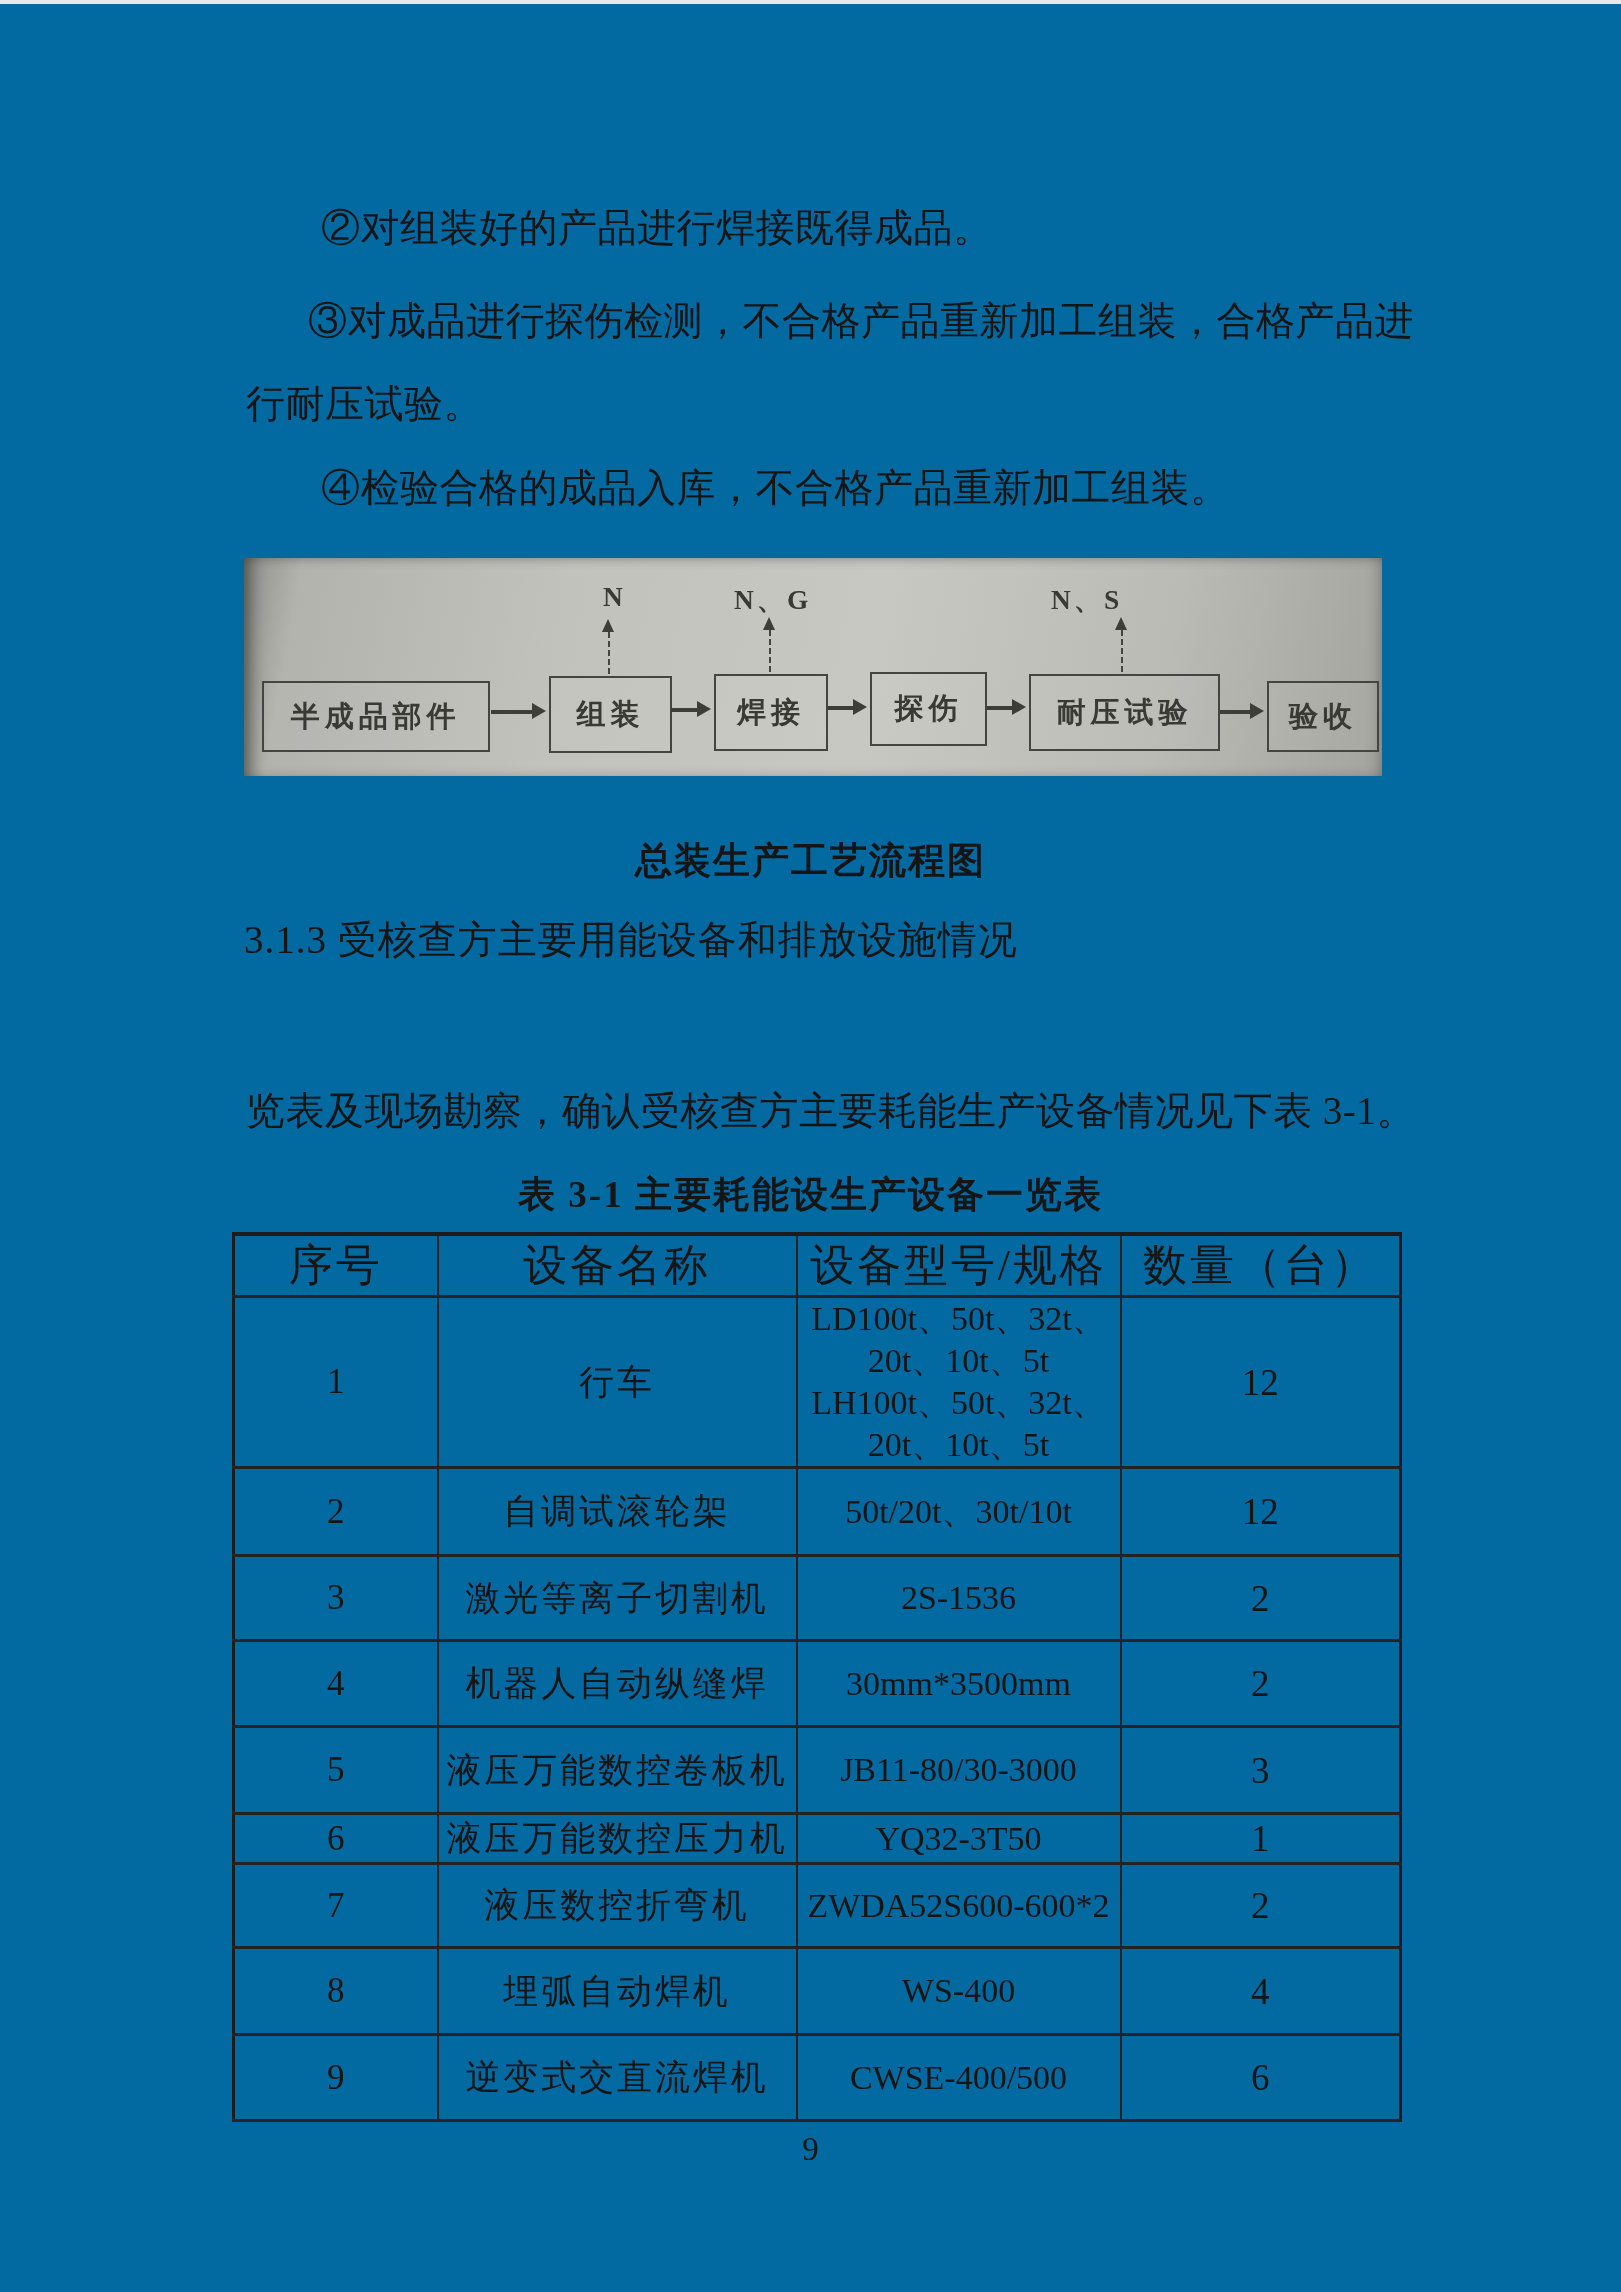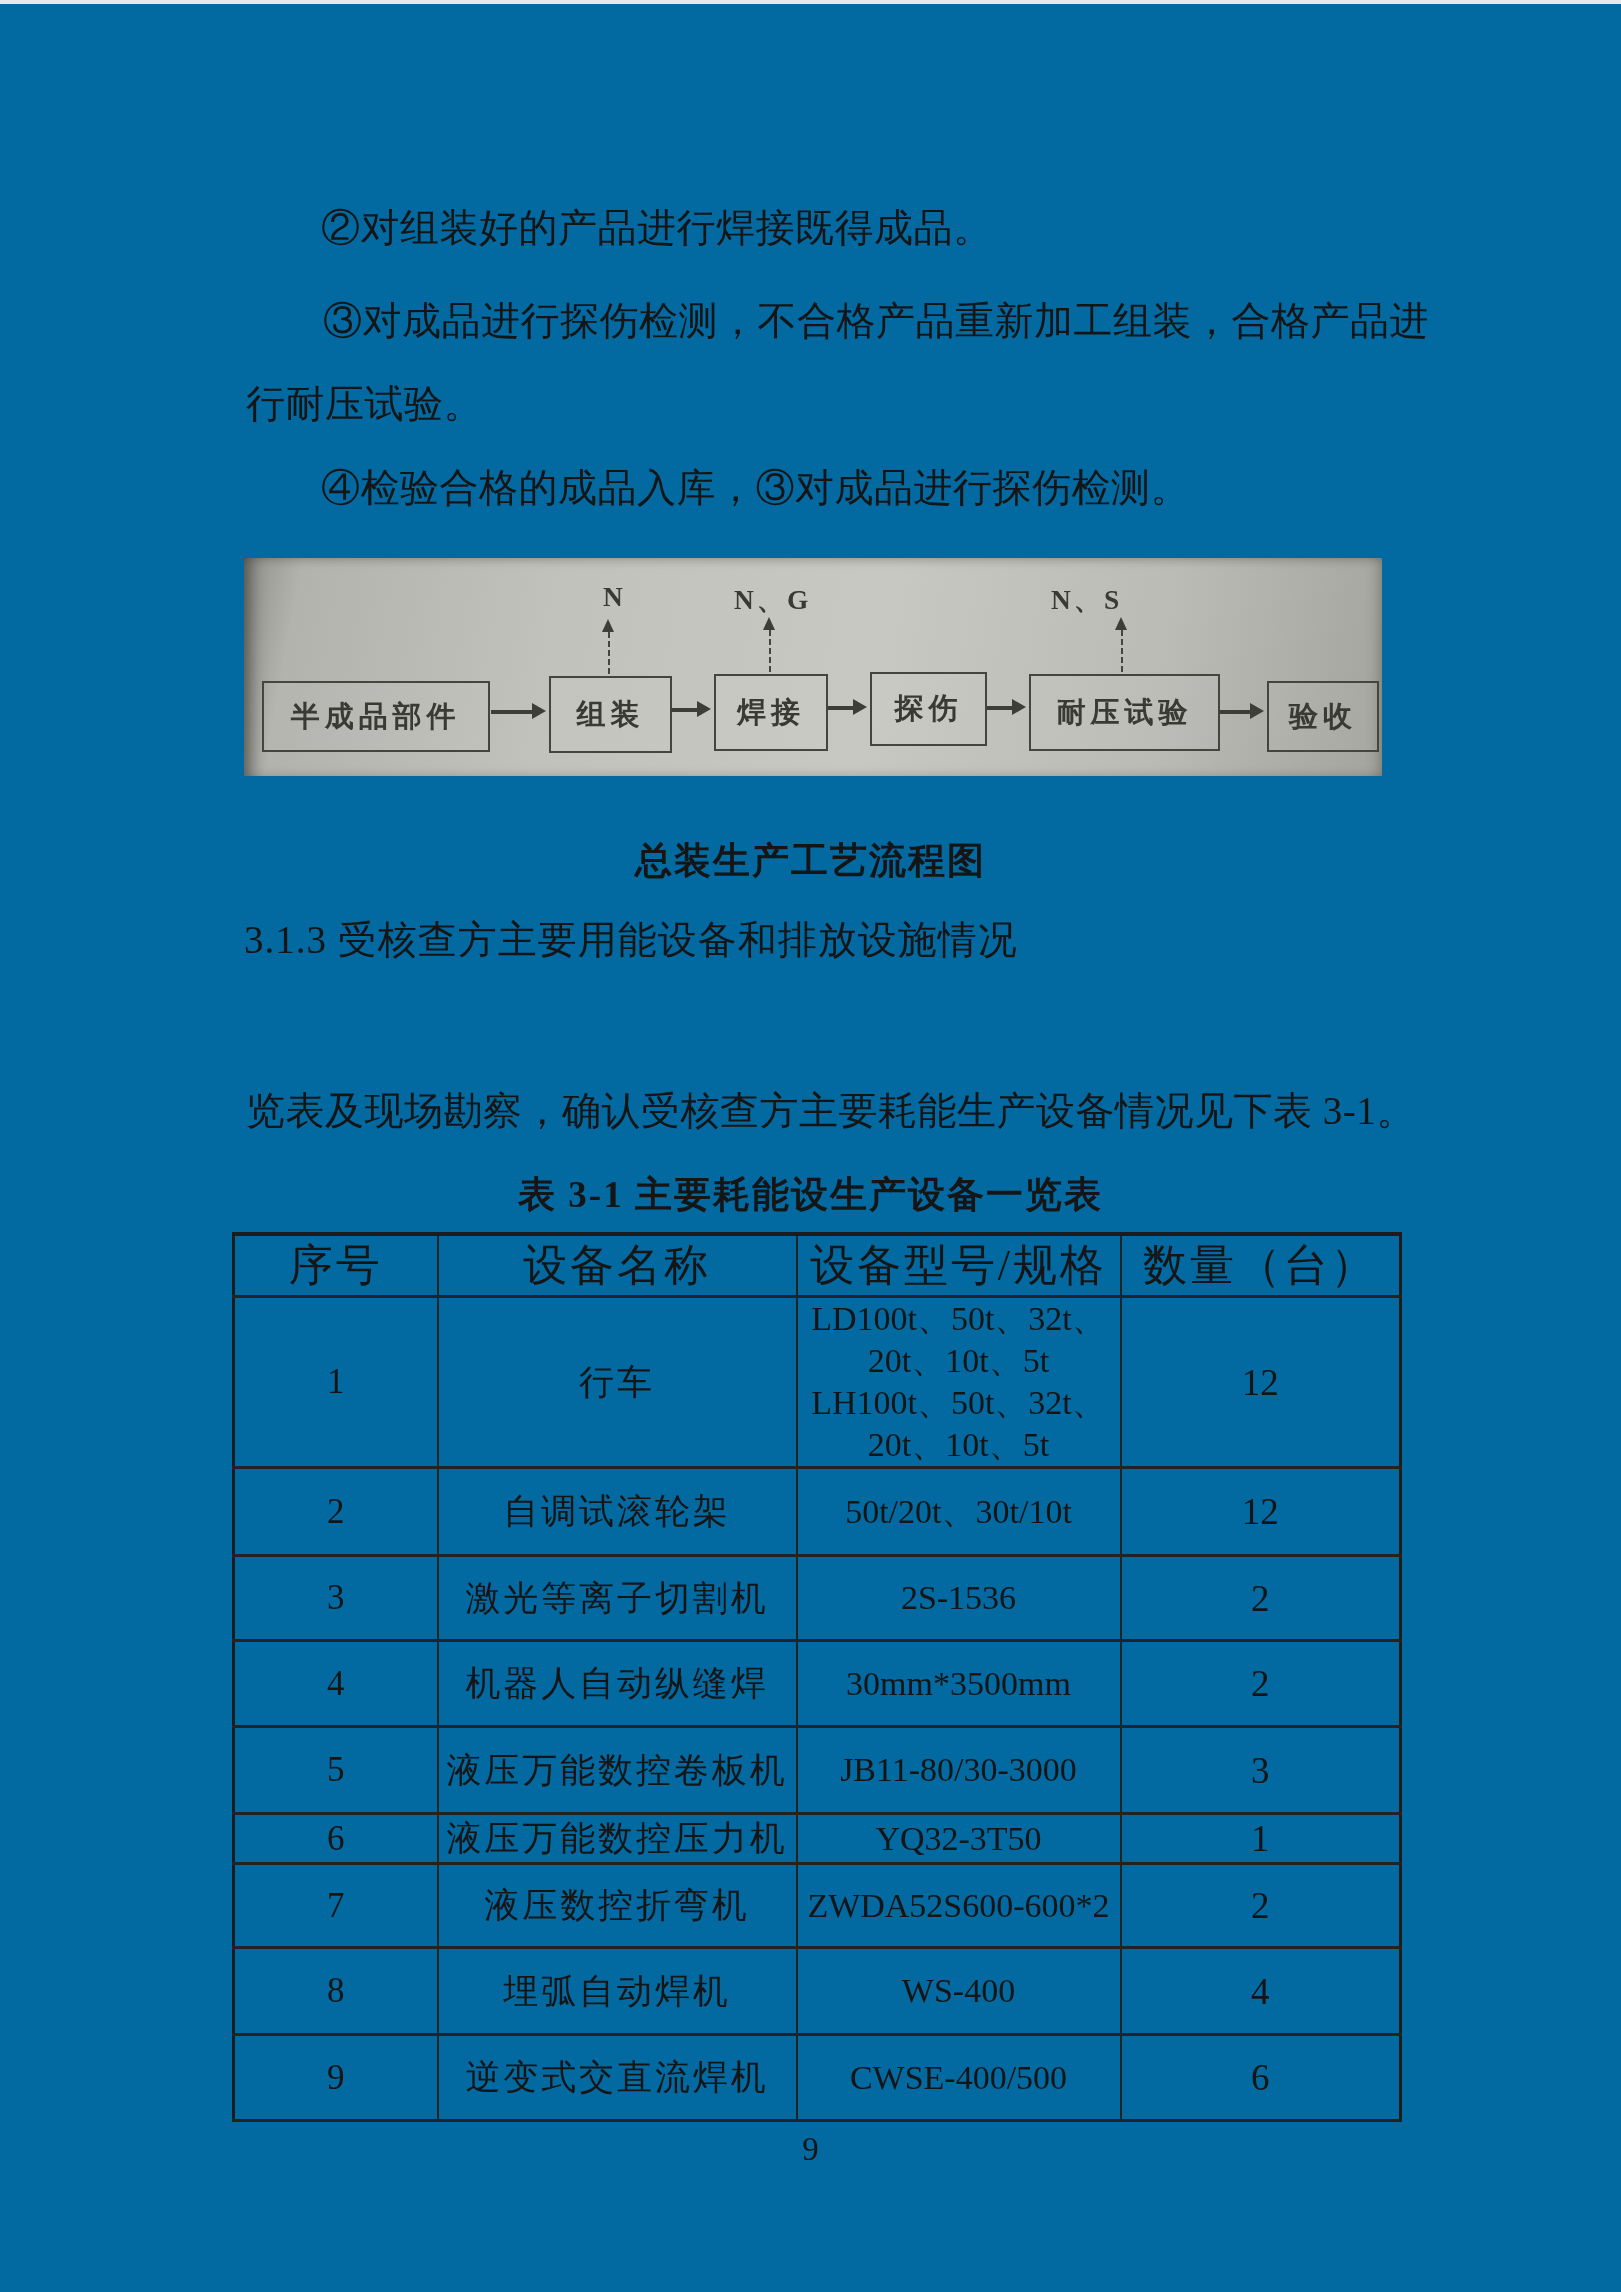--- a/index.html
+++ b/index.html
@@ -80,23 +80,23 @@
     position:absolute;left:0;width:100%;text-align:center;
     font-size:33px;
   }
 </style>
 </head>
 <body>
 
 <div class="page">
 
   <div class="line" style="left:321px;top:201px;">②对组装好的产品进行焊接既得成品。</div>
-  <div class="line" style="left:323px;top:294px;text-align:right;">③对成品进行探伤检测，不合格产品重新加工组装，合格产品进</div>
+  <div class="line" style="left:308px;top:294px;text-align:right;">③对成品进行探伤检测，不合格产品重新加工组装，合格产品进</div>
   <div class="line" style="left:246px;top:377px;">行耐压试验。</div>
-  <div class="line" style="left:321px;top:461px;">④检验合格的成品入库，③对成品进行探伤检测。</div>
+  <div class="line" style="left:321px;top:461px;">④检验合格的成品入库，不合格产品重新加工组装。</div>
 
   <div class="photo">
 
     <div class="flabel" style="left:359px;top:23.5px;">N</div>
     <div class="flabel" style="left:490px;top:23.5px;">N、G</div>
     <div class="flabel" style="left:807px;top:23.5px;">N、S</div>
 
     <div class="varrow" style="left:364px;top:74px;height:42px;"></div>
     <div class="varrow" style="left:525px;top:72px;height:42px;"></div>
     <div class="varrow" style="left:877px;top:72px;height:42px;"></div>

